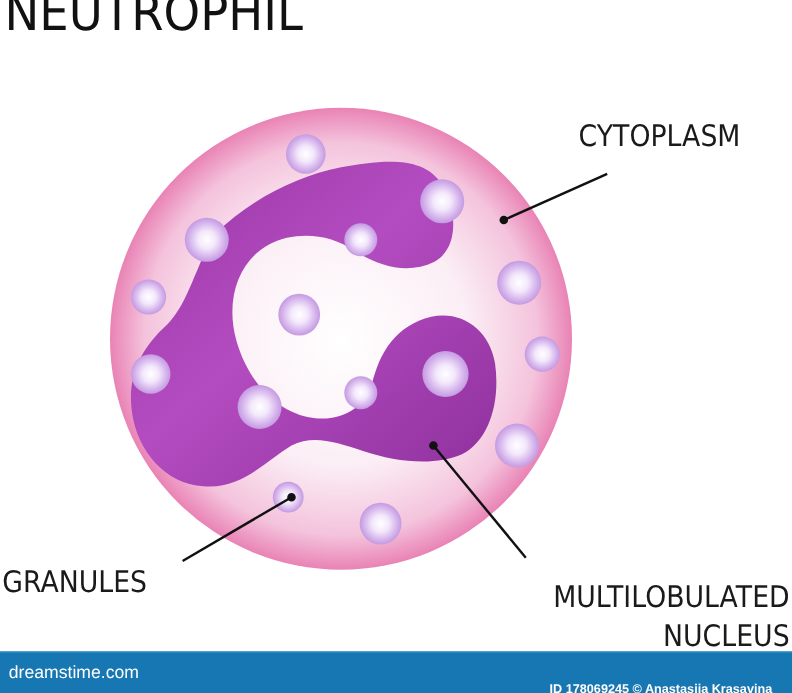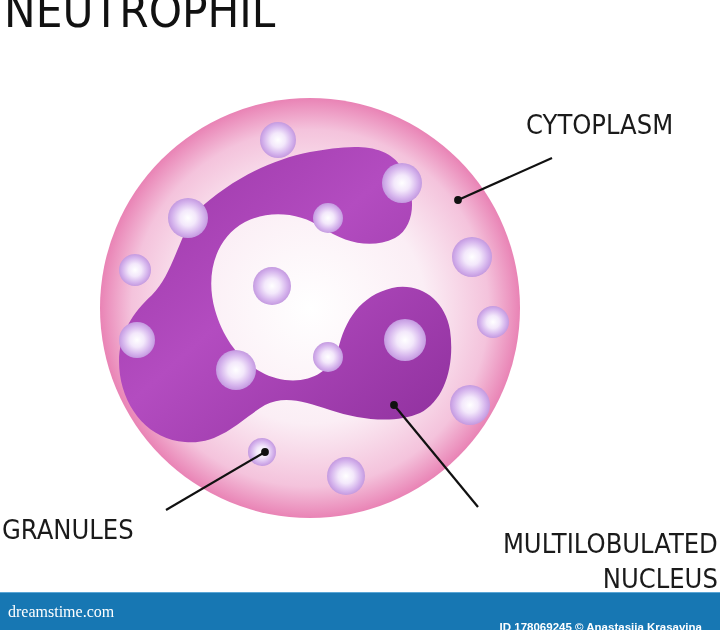--- a/index.html
+++ b/index.html
@@ -25,21 +25,21 @@
     .lbl-gran { left: 2px; top: 516px; transform: scaleX(0.9); }
     .lbl-multi { right: 2px; top: 530px; text-align: right; transform: scaleX(0.9); transform-origin: right top; }
     .lbl-nucl { right: 2px; top: 565px; text-align: right; transform: scaleX(0.9); transform-origin: right top; }
     svg.diagram { position: absolute; left: 0; top: 0; }
     .footer {
       position: absolute; left: 0; top: 592px; width: 720px; height: 38px;
       background: #1777b3; border-top: 1px solid #5aa6d6;
     }
     .brand {
       position: absolute; left: 8px; top: 10px; color: #ffffff;
-      font-size: 16px; font-family: Liberation Serif, serif;
+      font-size: 16px; font-family: Liberation Sans, sans-serif;
     }
     .credit {
       position: absolute; right: 18px; top: 12px; color: #ffffff;
       font-size: 11.5px; font-weight: bold; font-family: "Liberation Sans", sans-serif; margin-top: 16px;
     }
   </style>
 </head>
 <body>
 
 <div class="title">NEUTROPHIL</div>

